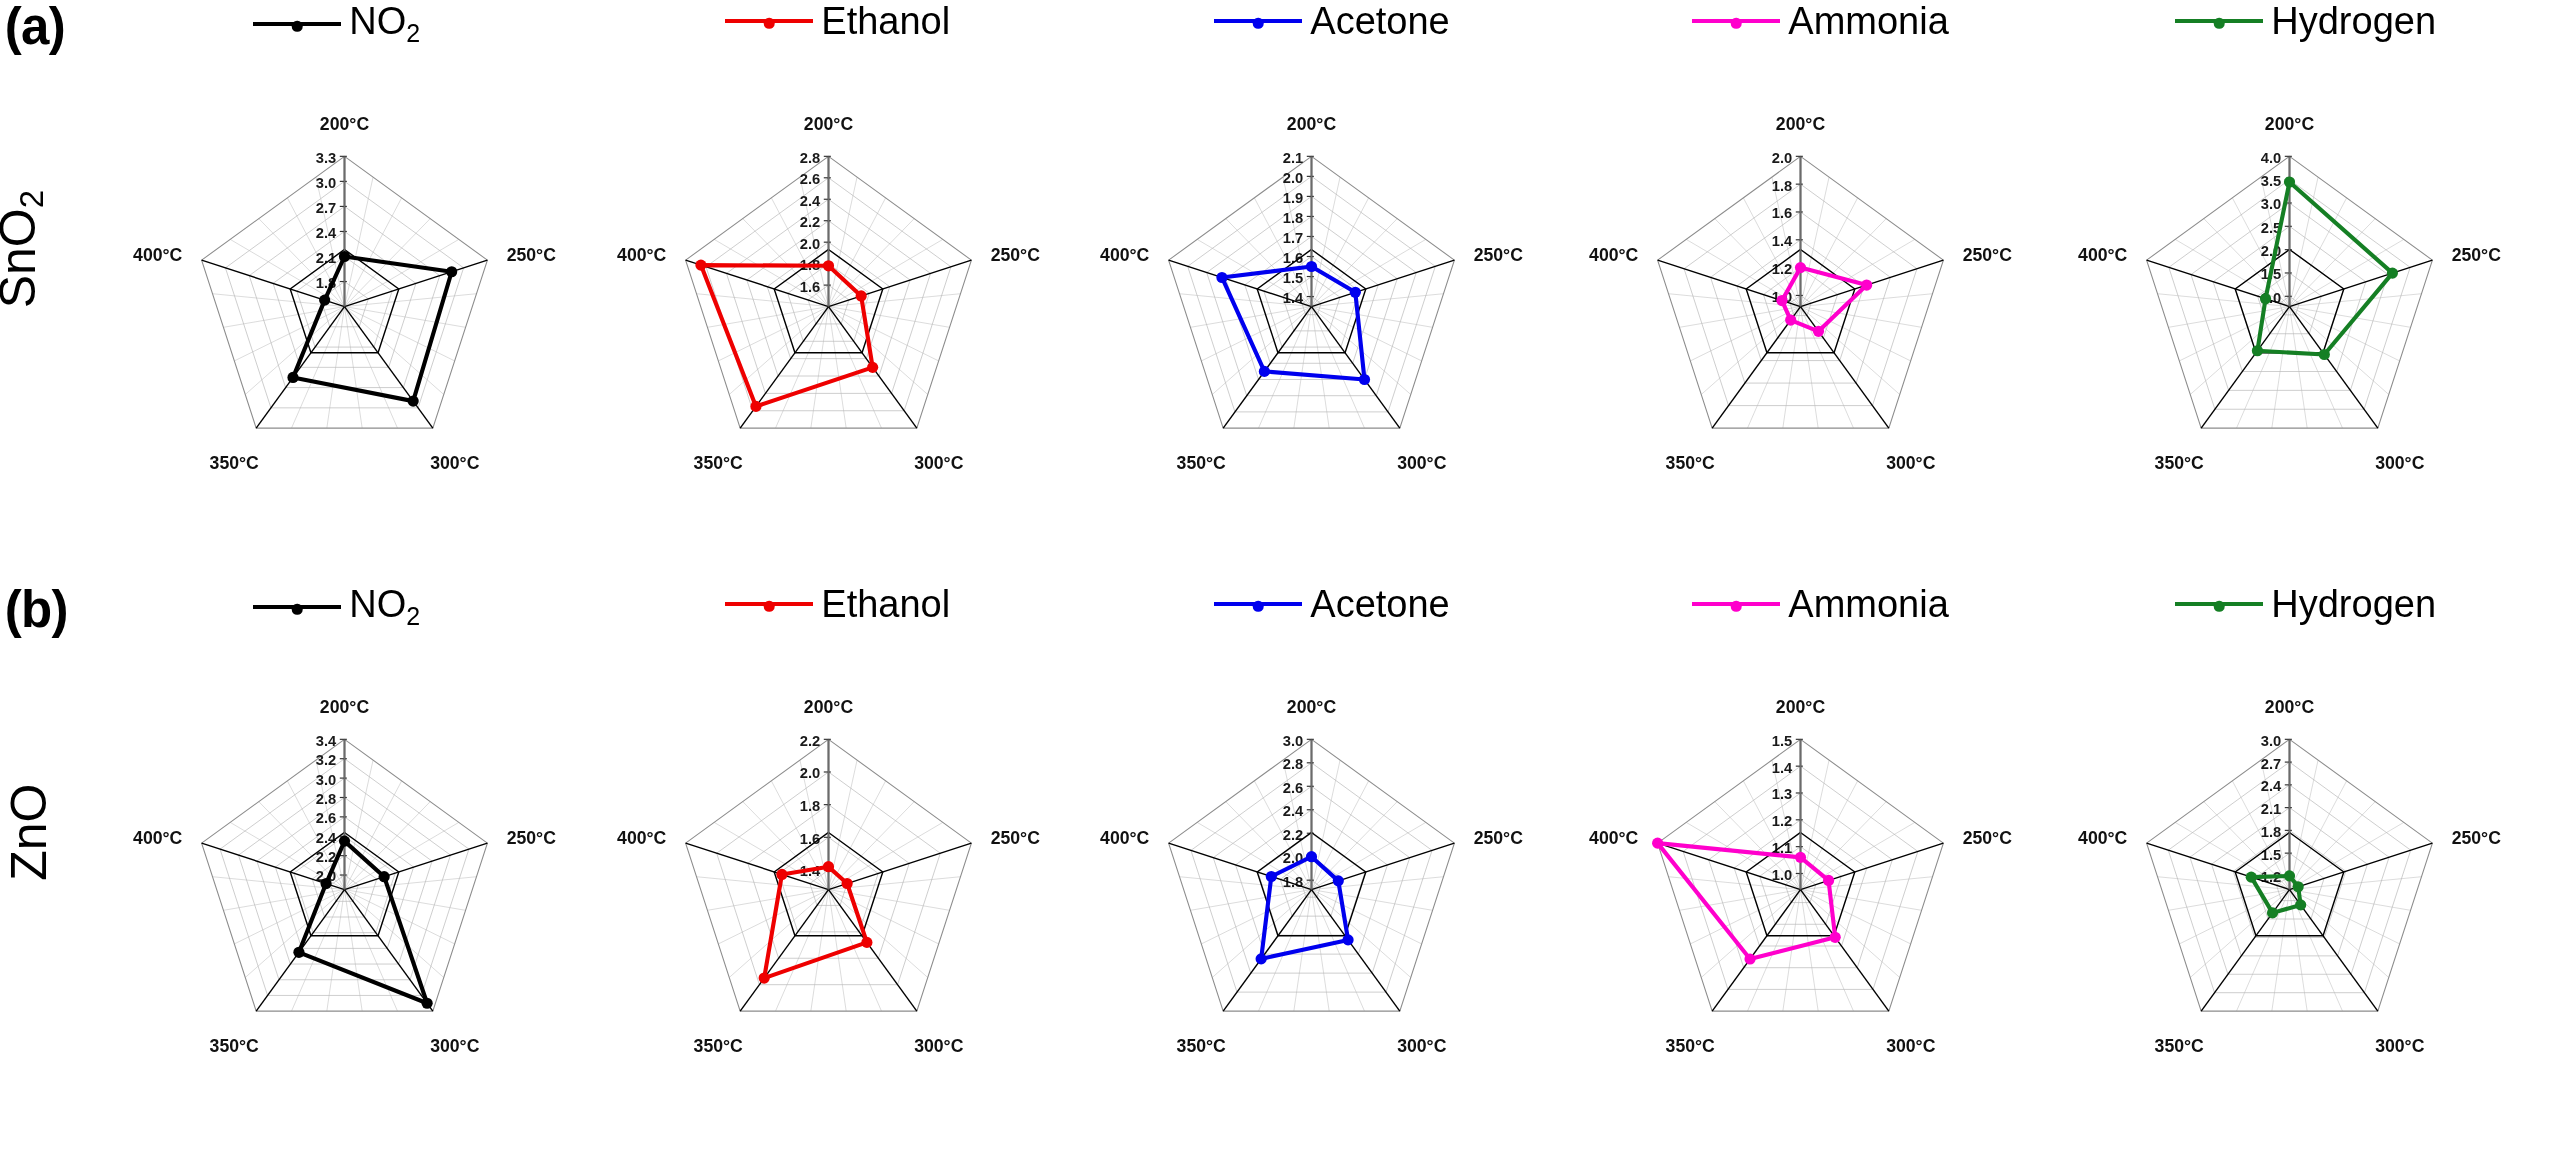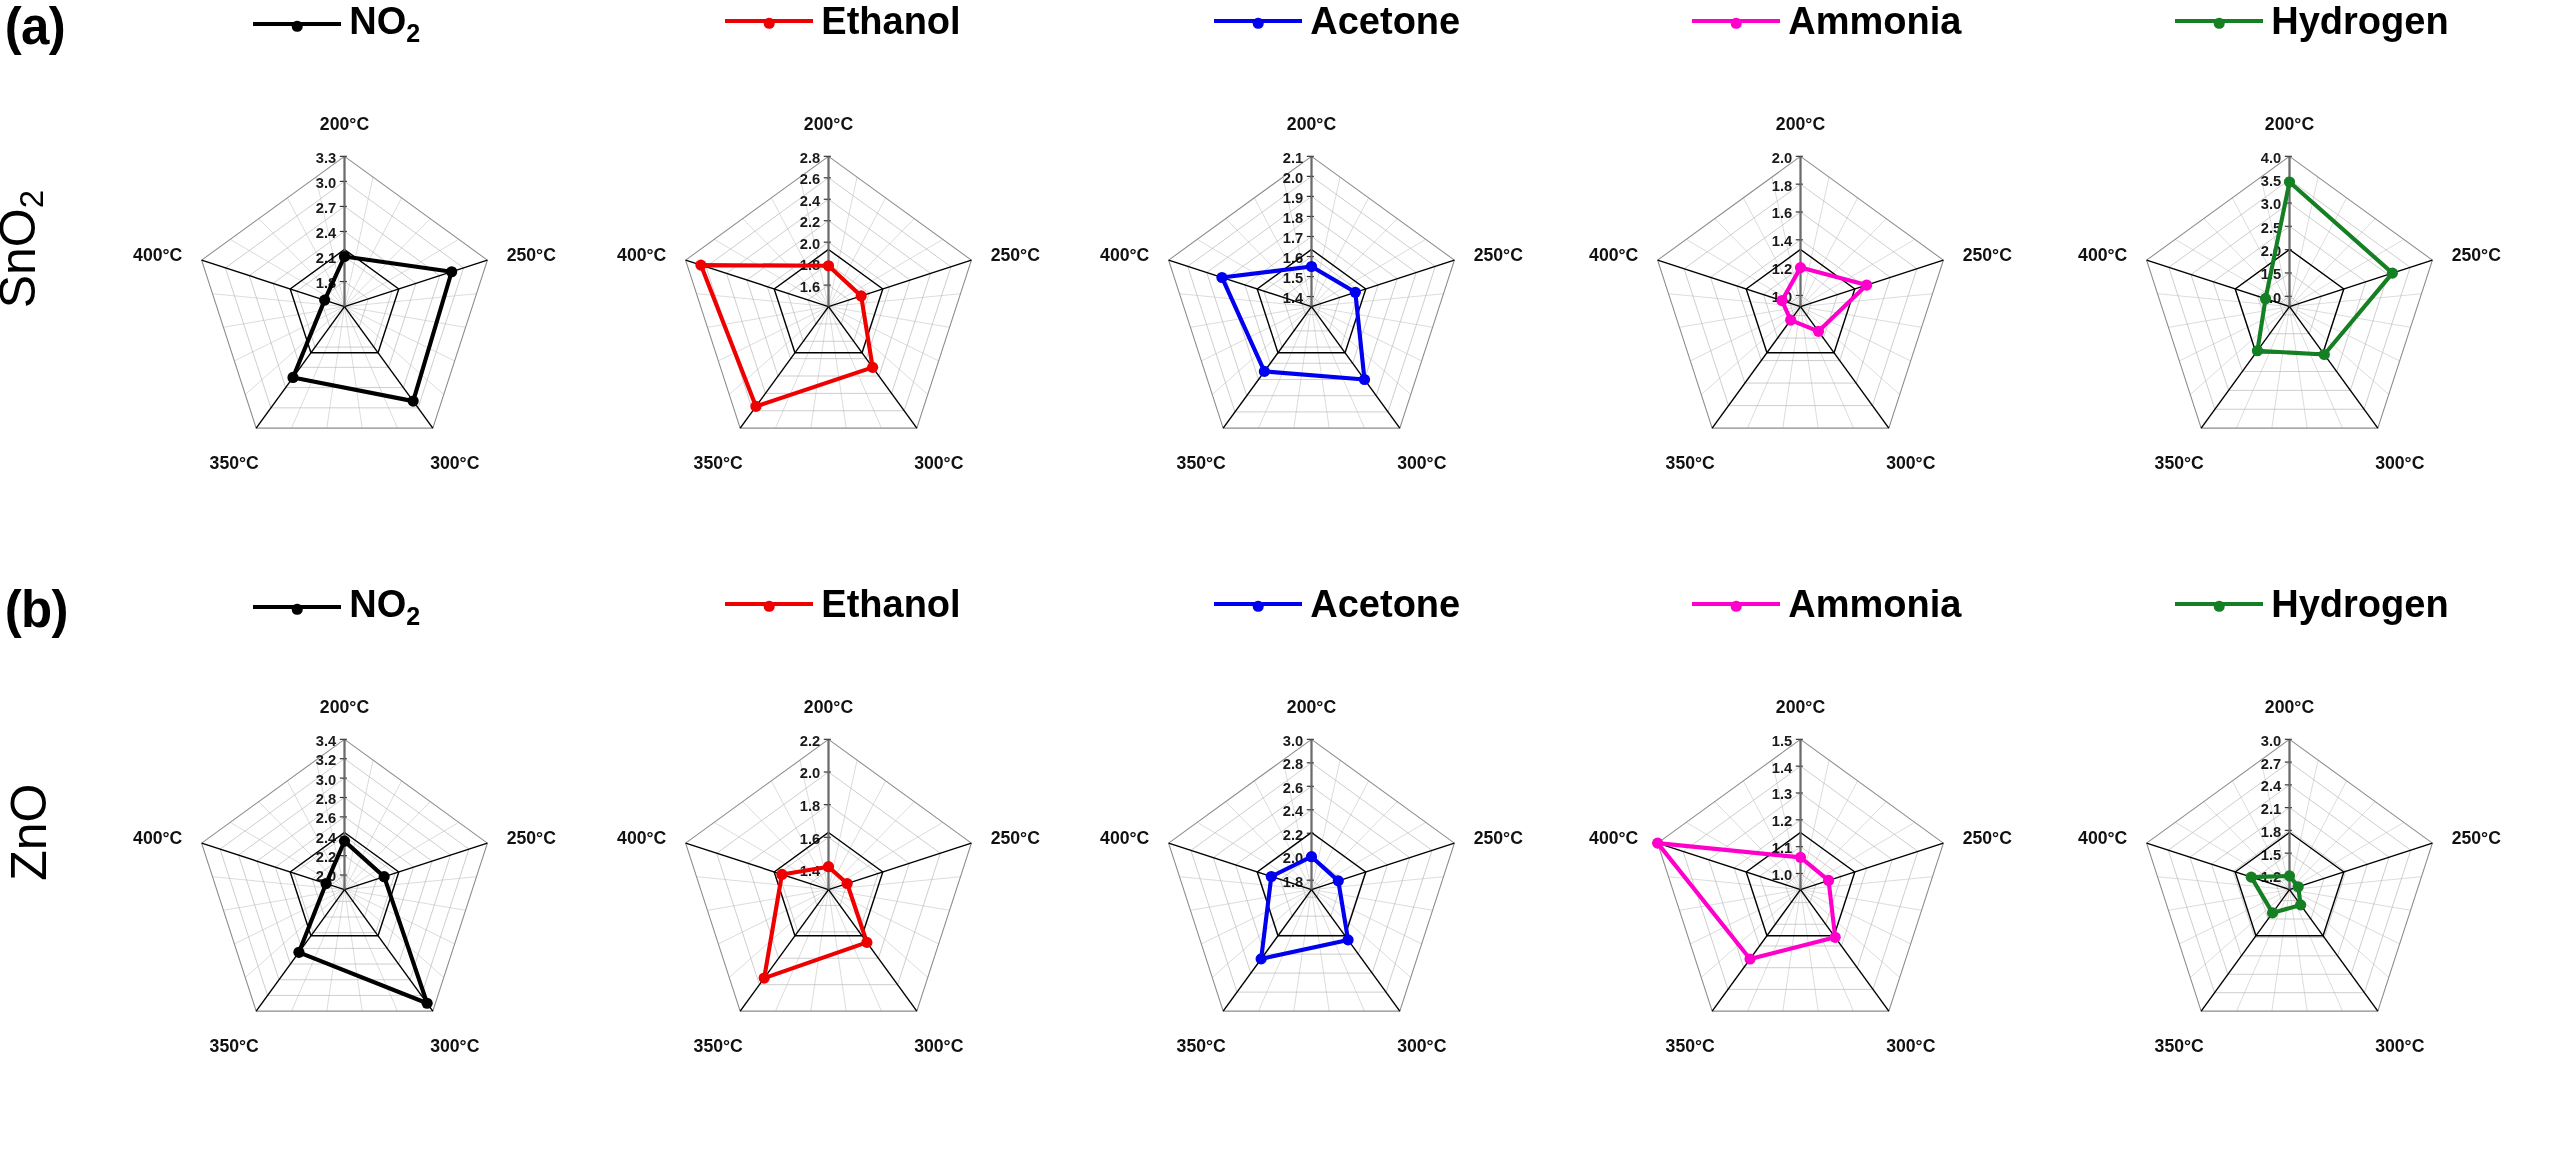--- a/index.html
+++ b/index.html
@@ -7,21 +7,21 @@
   .figure{position:relative;width:2576px;height:1166px;}
 
   .panel-row{position:relative;width:2576px;height:583px;}
 
   .panel-tag{position:absolute;font-size:51px;font-weight:bold;font-family:"Liberation Sans",sans-serif;letter-spacing:-0.6px;}
   .row-label{position:absolute;font-size:50px;font-family:"Liberation Sans",sans-serif;white-space:nowrap;
              transform-origin:center center;}
   .row-label sub{font-size:33px;vertical-align:-.25em;}
 
   .legend-strip{position:absolute;left:0;top:0;width:2576px;height:59px;}
-  .legend-item{position:absolute;display:flex;align-items:center;gap:8.3px;font-weight:bold;}
+  .legend-item{position:absolute;display:flex;align-items:center;gap:8.3px;}
   .legend-line{position:relative;width:88px;height:0;border-top:4.1px solid #000;}
   .legend-line .dot{position:absolute;left:50%;top:50%;width:10.6px;height:10.6px;border-radius:50%;
                     transform:translate(-50%,-50%);background:#000;}
   .legend-label{font-size:38px;line-height:1;font-family:"Liberation Sans",sans-serif;white-space:nowrap;}
   .legend-label sub{font-size:25px;vertical-align:-.3em;}
 
   .charts-strip{position:absolute;left:0;top:59px;width:2576px;height:524px;}
   .radar{position:absolute;top:0;width:489px;height:524px;}
   .radar svg{display:block;}
 </style>

